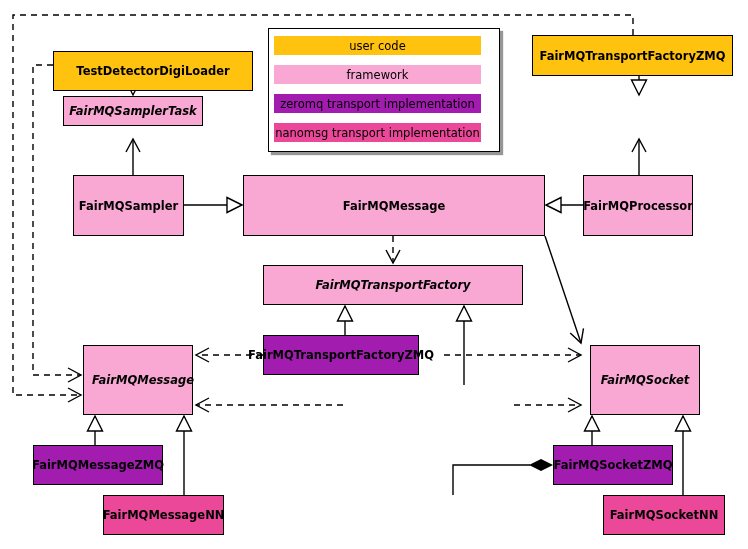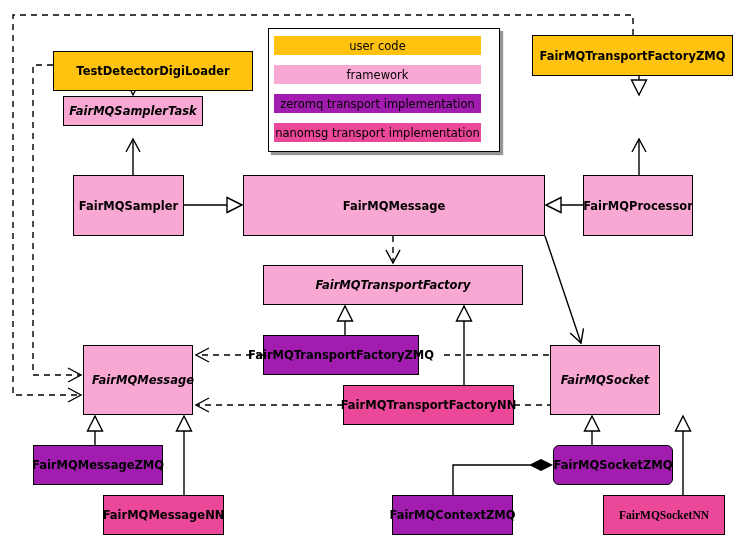--- a/index.html
+++ b/index.html
@@ -113,45 +113,39 @@
   </div>
 
   <div class="node cat-framework abstract" style="left:263px;top:265px;width:260px;height:40px;">
     <span>FairMQTransportFactory</span>
   </div>
 
   <div class="node cat-zmq" style="left:263px;top:335px;width:156px;height:40px;">
     <span>FairMQTransportFactoryZMQ</span>
   </div>
 
-  <div class="node cat-nn" style="left:343px;top:385px;width:171px;height:40px;">
-    <span>FairMQTransportFactoryNN</span>
-  </div>
 
   <div class="node cat-framework abstract" style="left:83px;top:345px;width:110px;height:70px;padding-left:10px;">
     <span>FairMQMessage</span>
   </div>
 
-  <div class="node cat-framework abstract" style="left:550px;top:345px;width:110px;height:70px;text-align:center;">
+  <div class="node cat-framework abstract" style="left:590px;top:345px;width:110px;height:70px;text-align:center;">
     <span>FairMQSocket</span>
   </div>
 
   <div class="node cat-zmq" style="left:33px;top:445px;width:130px;height:40px;">
     <span>FairMQMessageZMQ</span>
   </div>
 
   <div class="node cat-nn" style="left:103px;top:495px;width:121px;height:40px;">
     <span>FairMQMessageNN</span>
   </div>
 
-  <div class="node cat-zmq" style="left:392px;top:495px;width:121px;height:40px;">
-    <span>FairMQContextZMQ</span>
-  </div>
 
-  <div class="node cat-zmq" style="left:553px;top:445px;width:120px;height:40px;border-radius:6px;">
+  <div class="node cat-zmq" style="left:553px;top:445px;width:120px;height:40px;">
     <span>FairMQSocketZMQ</span>
   </div>
 
-  <div class="node cat-nn" style="left:603px;top:495px;width:122px;height:40px;font-family:Liberation Serif, serif;">
+  <div class="node cat-nn" style="left:603px;top:495px;width:122px;height:40px;">
     <span>FairMQSocketNN</span>
   </div>
 
 </div>
 
 </body></html>

